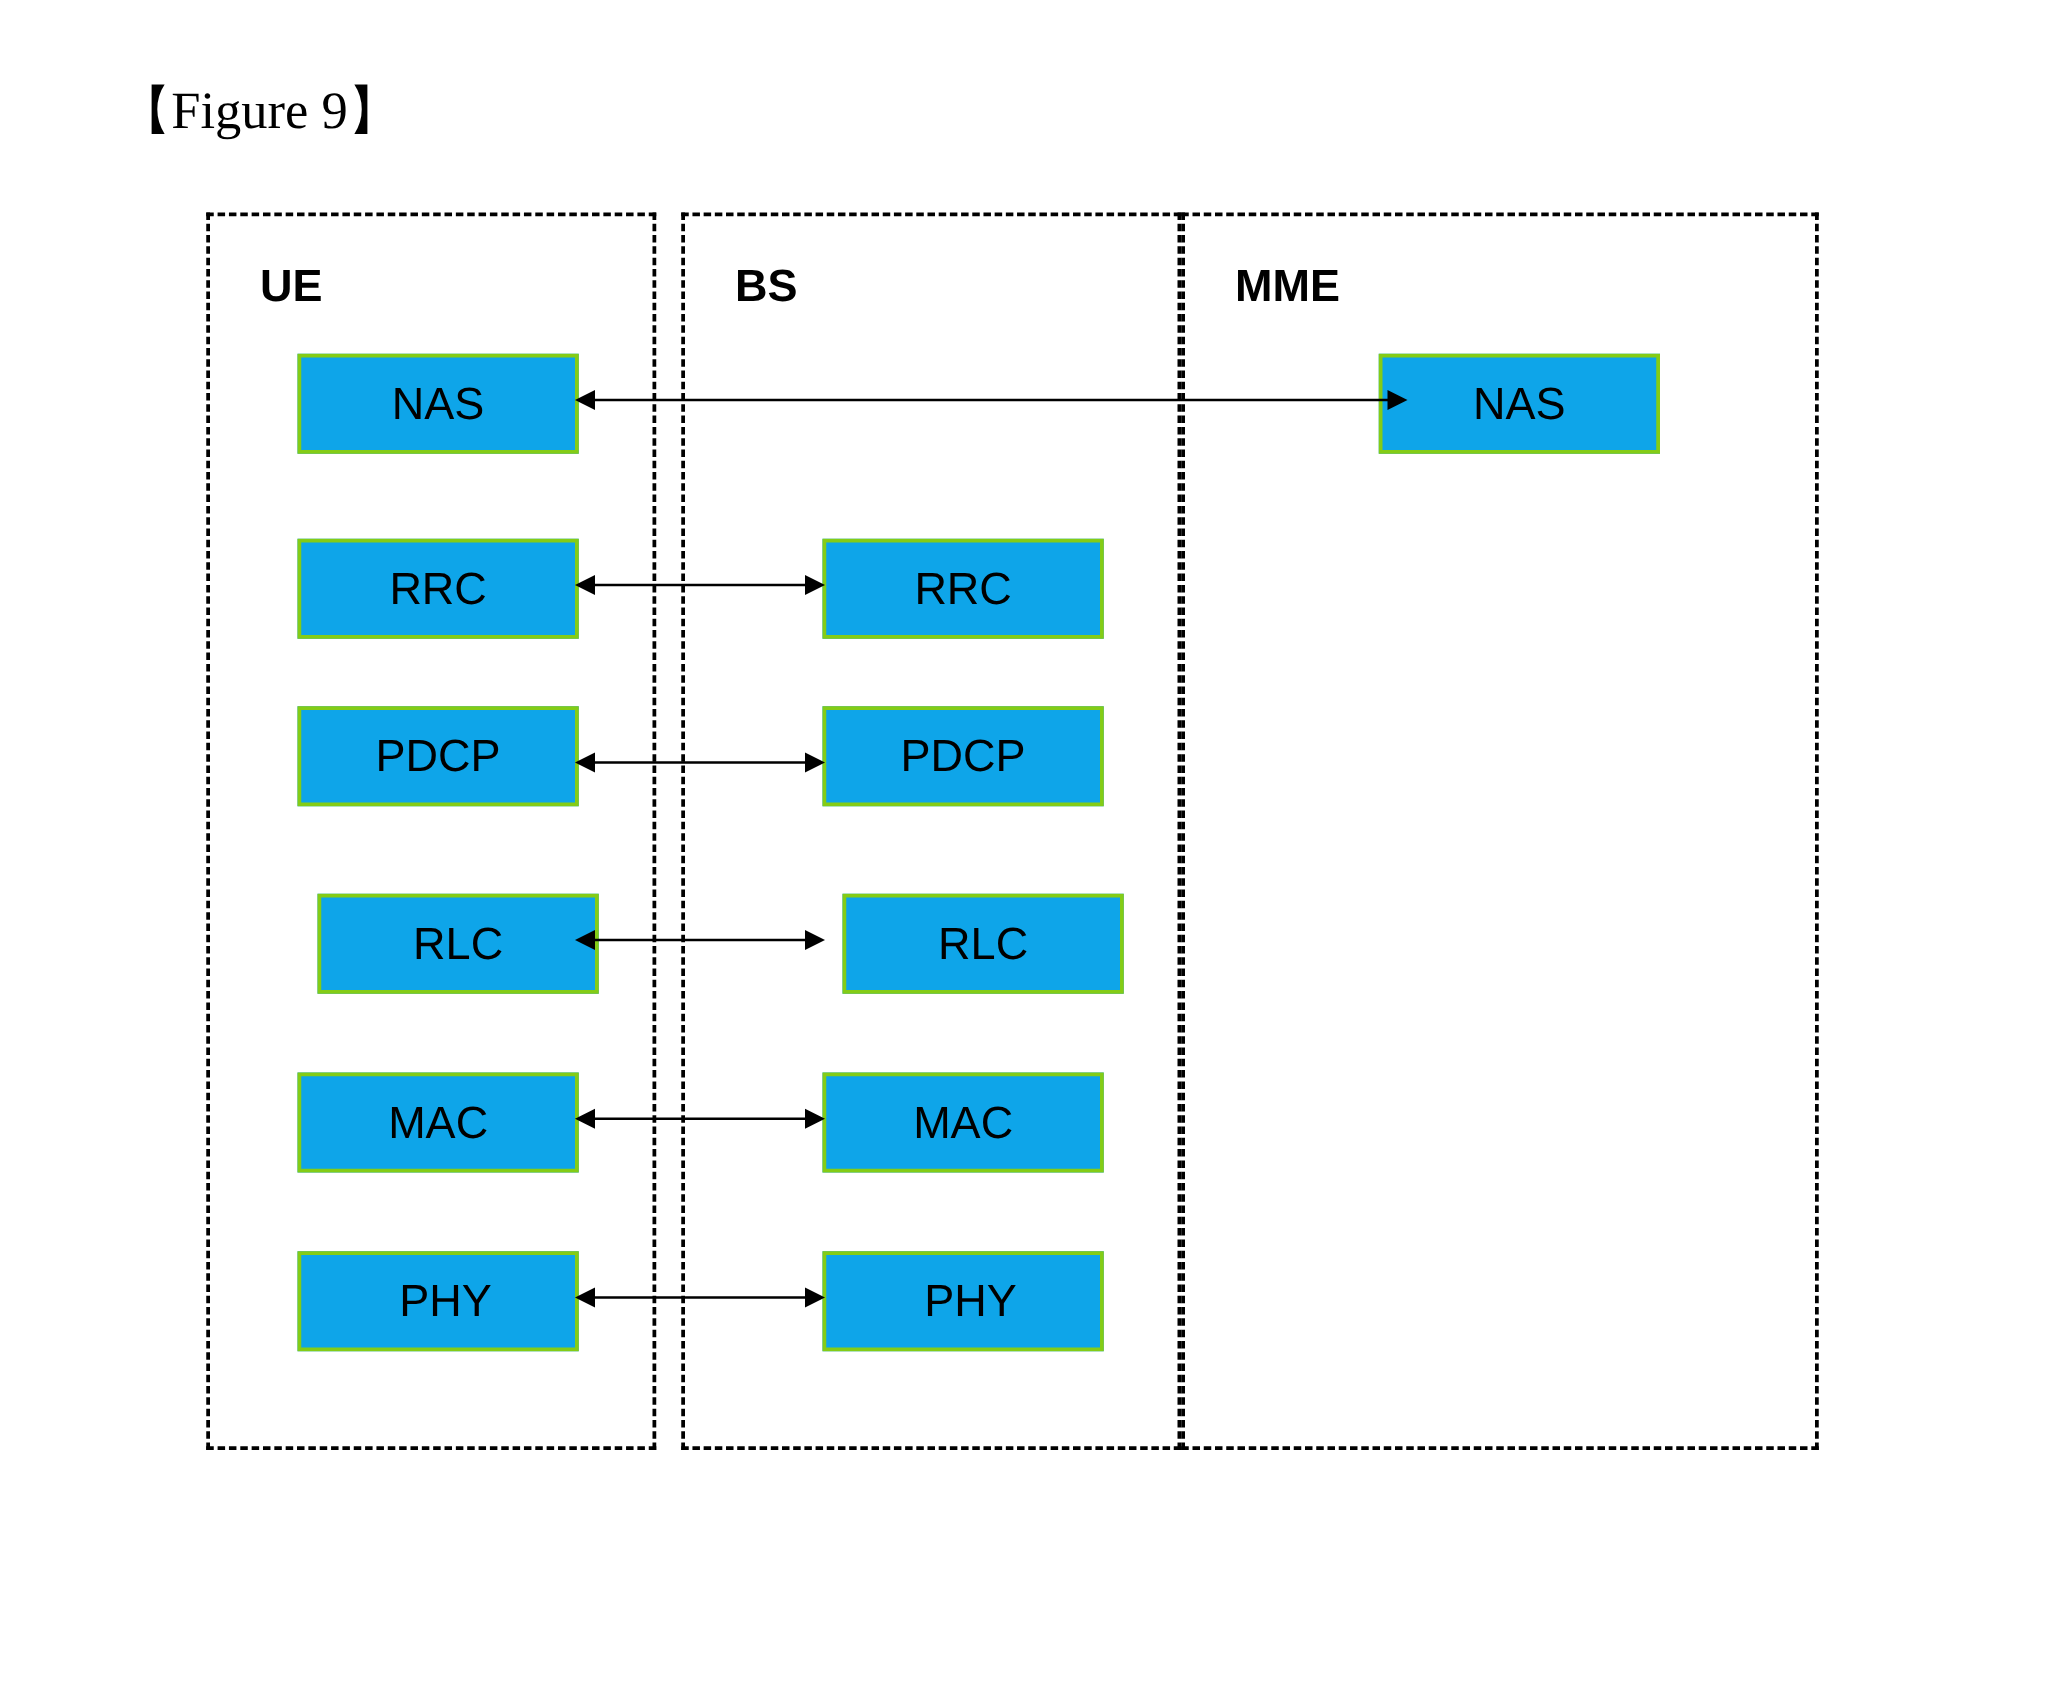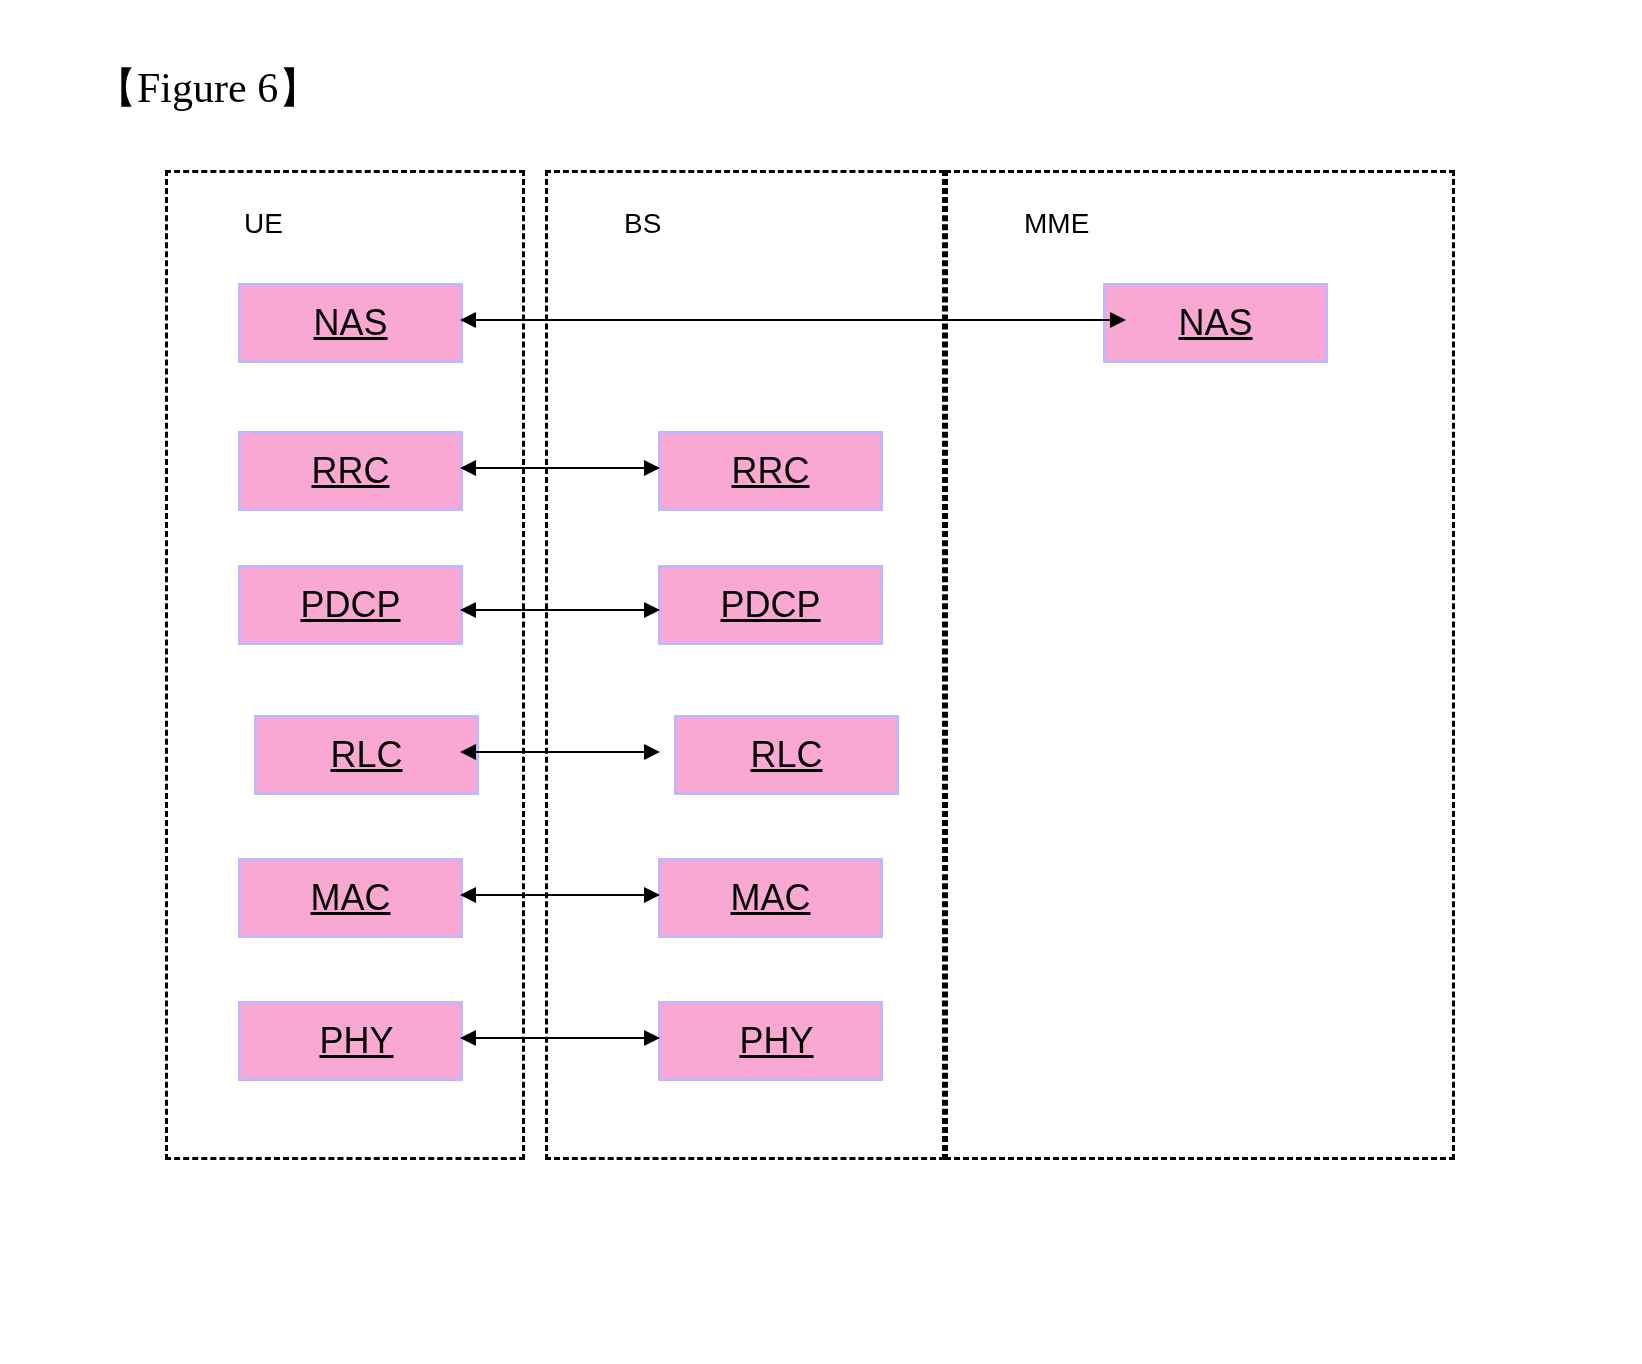--- a/index.html
+++ b/index.html
@@ -44,35 +44,33 @@
       width: 400px;
     }
     .col-mme {
       left: 780px;
       width: 510px;
     }
     .col-label {
       position: absolute;
       top: 35px;
       left: 40px;
-      font-size: 28px;
-      font-weight: normal;
-      margin-left: 36px;
+      font-size: 36px;
+      font-weight: bold;
     }
     .layer-box {
       position: absolute;
-      border: 3px solid #c4b5fd;
-      background: #f9a8d4;
+      border: 3px solid #84cc16;
+      background: #0ea5e9;
       width: 225px;
       height: 80px;
       display: flex;
       align-items: center;
       justify-content: center;
       font-size: 36px;
-      text-decoration: underline;
     }
     .col-ue .layer-box {
       left: 70px;
     }
     .col-bs .layer-box {
       left: 110px;
     }
     .col-mme .layer-box {
       left: 155px;
       width: 225px;
@@ -115,21 +113,21 @@
     .arrow-row-nas { top: 149px; }
     .arrow-row-rrc { top: 297px; }
     .arrow-row-pdcp { top: 439px; }
     .arrow-row-rlc { top: 581px; }
     .arrow-row-mac { top: 724px; }
     .arrow-row-phy { top: 867px; }
   </style>
 </head>
 <body>
 
-<div class="figure-label">【Figure 6】</div>
+<div class="figure-label">【Figure 9】</div>
 
 <div class="diagram-container">
 
   <div class="column col-ue">
     <div class="col-label">UE</div>
     <div class="layer-box row-nas">NAS</div>
     <div class="layer-box row-rrc">RRC</div>
     <div class="layer-box row-pdcp">PDCP</div>
     <div class="layer-box row-rlc">RLC</div>
     <div class="layer-box row-mac">MAC</div>

